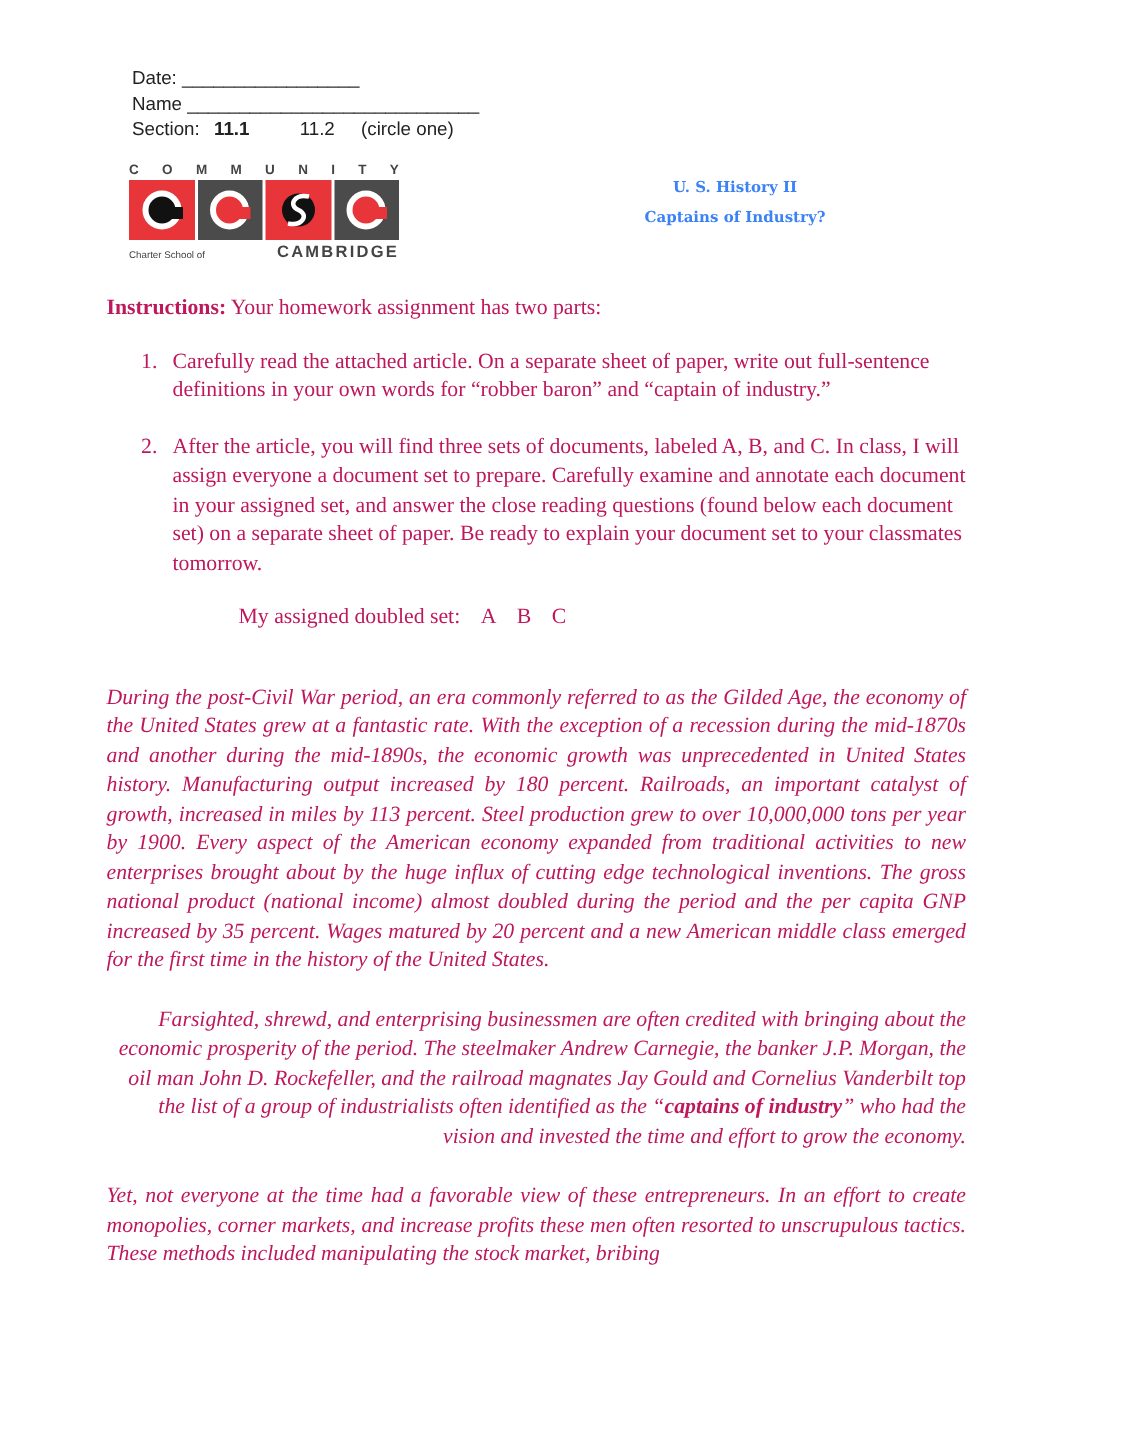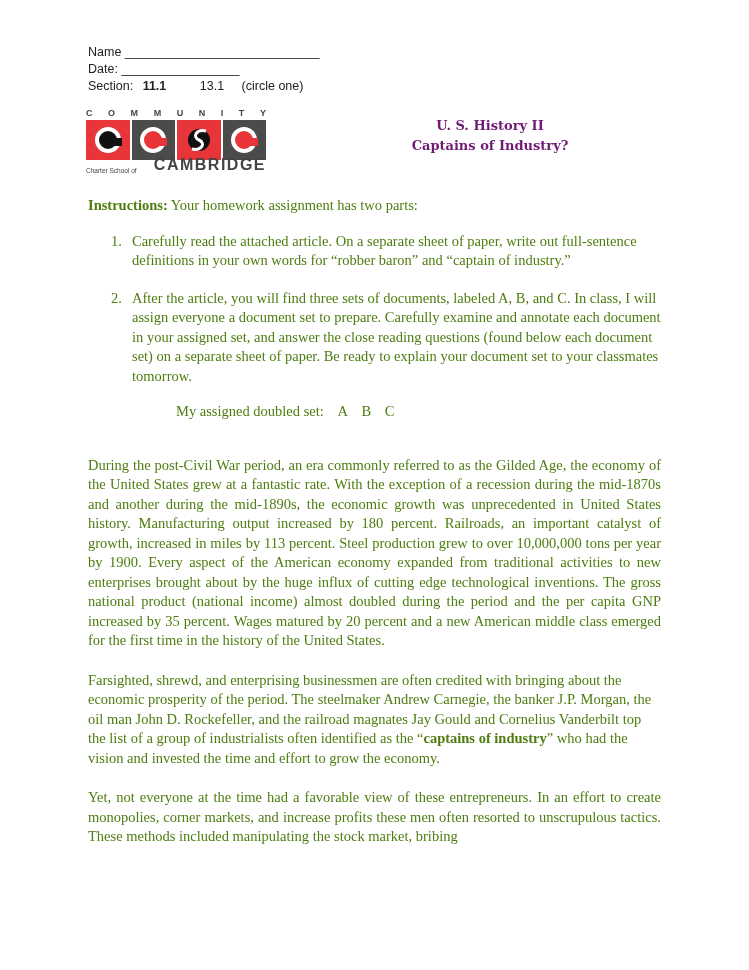--- a/index.html
+++ b/index.html
@@ -13,53 +13,53 @@
     .logo { position: absolute; left: 86px; top: 108px; width: 180px; height: 64px; }
     .logo .top-word { position: absolute; left: 0; top: 0; width: 180px; height: 10px; display: flex; justify-content: space-between; font-family: "Liberation Sans", sans-serif; font-size: 9px; font-weight: bold; color: #444; letter-spacing: 0; }
     .logo .tiles { position: absolute; left: 0; top: 12px; width: 180px; height: 40px; display: flex; gap: 2px; }
     .logo .tile { flex: 1; height: 40px; position: relative; display: flex; align-items: center; justify-content: center; }
     .logo .tile.red { background: #e8353a; }
     .logo .tile.gray { background: #4b4b4b; }
     .logo .ring { width: 26px; height: 26px; border-radius: 50%; border: 4px solid #ffffff; box-sizing: border-box; position: relative; }
     .logo .ring::after { content: ""; position: absolute; right: -5px; top: 7px; width: 8px; height: 8px; background: inherit; }
     .logo .bottom { position: absolute; left: 0; top: 54px; width: 180px; height: 12px; display: flex; align-items: flex-end; justify-content: space-between; font-family: "Liberation Sans", sans-serif; color: #444; }
     .logo .bottom .small { font-size: 6.5px; }
-    .logo .bottom .big { font-size: 16px; font-weight: bold; letter-spacing: 1.5px; }
+    .logo .bottom .big { font-size: 11px; font-weight: bold; letter-spacing: 1.5px; }
 
-    .title-block { position: absolute; left: 360px; top: 116px; width: 260px; text-align: center; font-family: "DejaVu Serif", serif; font-weight: bold; font-size: 13px; line-height: 20px; color: #701a75; }
+    .title-block { position: absolute; left: 360px; top: 116px; width: 260px; text-align: center; font-family: "DejaVu Serif", serif; font-weight: bold; font-size: 10px; line-height: 20px; color: #3b82f6; }
 
-    .content { position: absolute; left: 88px; top: 196px; width: 573px; font-family: "Liberation Serif", serif; font-size: 14.5px; line-height: 19.5px; color: #4d7c0f; }
+    .content { position: absolute; left: 71px; top: 196px; width: 573px; font-family: "Liberation Serif", serif; font-size: 14.5px; line-height: 19.5px; color: #be185d; }
     .content p { margin: 0; }
     .instructions { margin-bottom: 16px !important; }
     .instructions b { font-weight: bold; }
     ol.steps { margin: 0; padding: 0; list-style: none; }
     ol.steps li { position: relative; padding-left: 44px; margin-bottom: 18px; }
     ol.steps li .num { position: absolute; left: 23px; top: 0; }
     .assigned { padding-left: 88px; margin-top: -2px !important; margin-bottom: 34px !important; }
     .assigned .opt { display: inline-block; margin-left: 10px; }
-    .para { text-align: justify; margin-bottom: 20px !important; }
-    .para.p2 { text-align: left; }
+    .para { text-align: justify; margin-bottom: 20px !important; font-style: italic; }
+    .para.p2 { text-align: right; }
     .para b { font-weight: bold; }
   </style>
 </head>
 <body>
 
 <div class="header-fields">
   <div class="row">
+    <span>Date:</span>
+    <span>_________________</span>
+  </div>
+  <div class="row">
     <span>Name</span>
     <span>____________________________</span>
   </div>
   <div class="row">
-    <span>Date:</span>
-    <span>_________________</span>
-  </div>
-  <div class="row">
     <span>Section:</span>
     <span class="sec-opt" style="margin-left:6px;font-weight:bold;">11.1</span>
-    <span class="sec-opt" style="margin-left:30px;">13.1</span>
+    <span class="sec-opt" style="margin-left:30px;">11.2</span>
     <span class="sec-opt" style="margin-left:14px;">(circle one)</span>
   </div>
 </div>
 
 <div class="logo">
   <div class="top-word">
     <span>C</span>
     <span>O</span>
     <span>M</span>
     <span>M</span>

